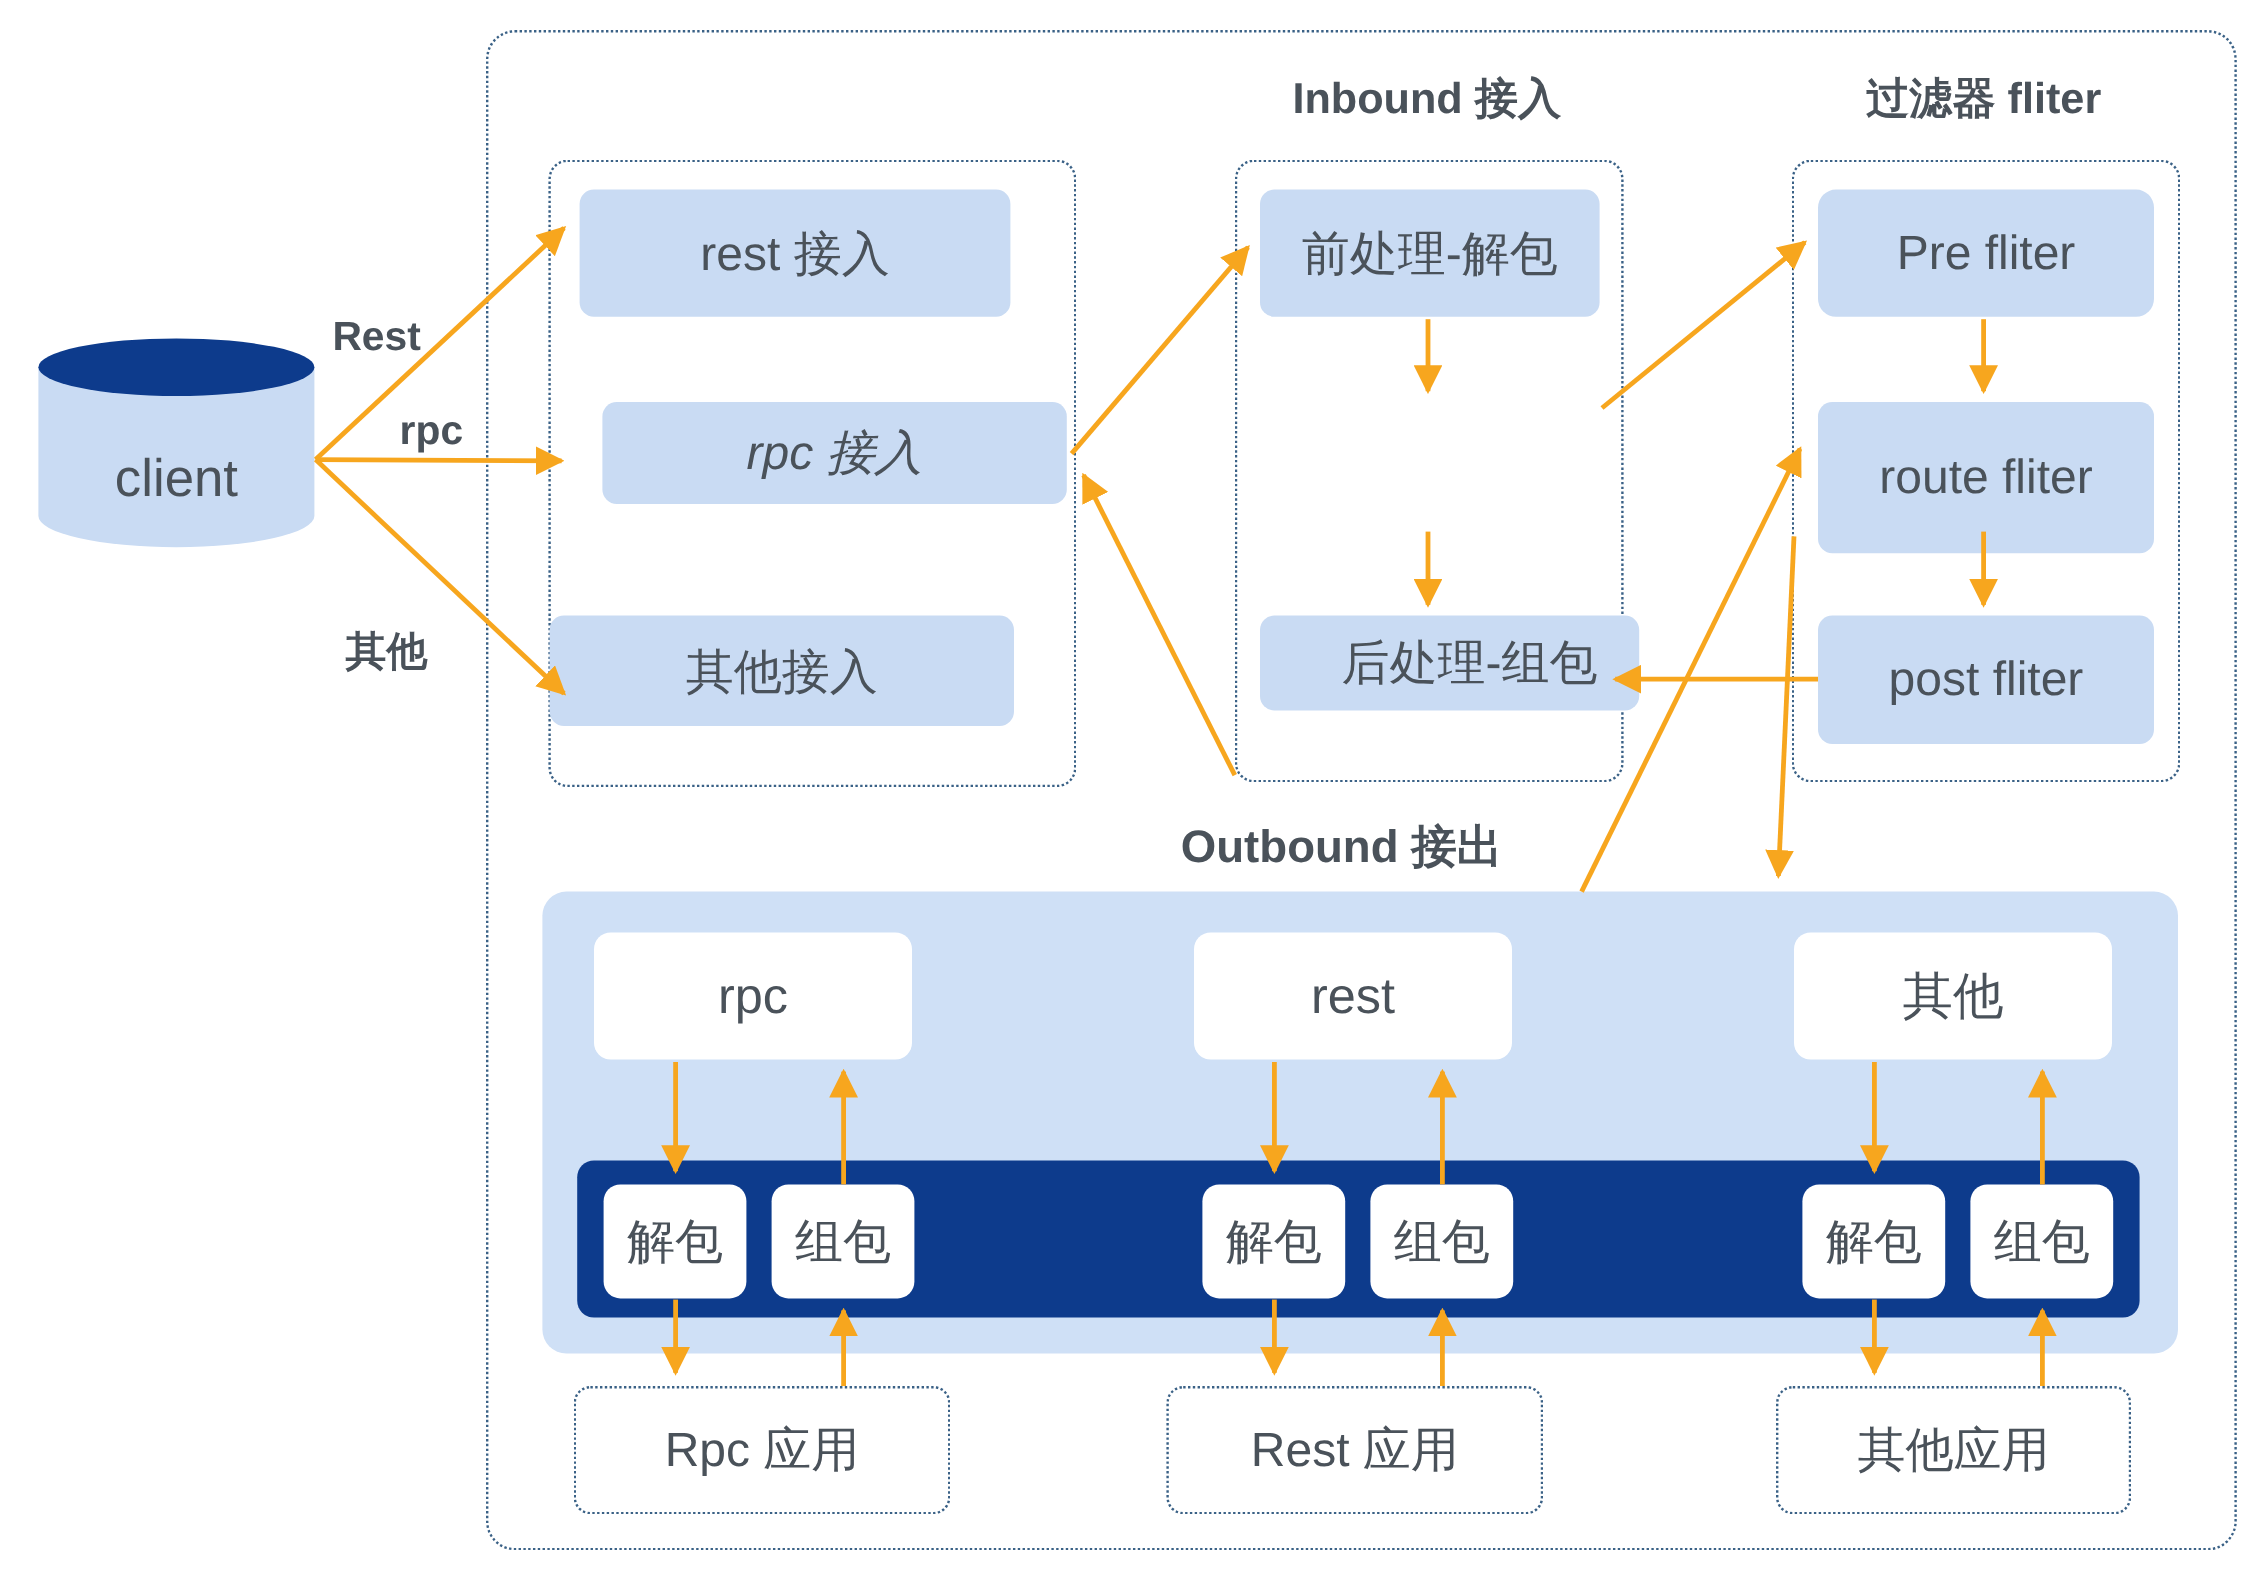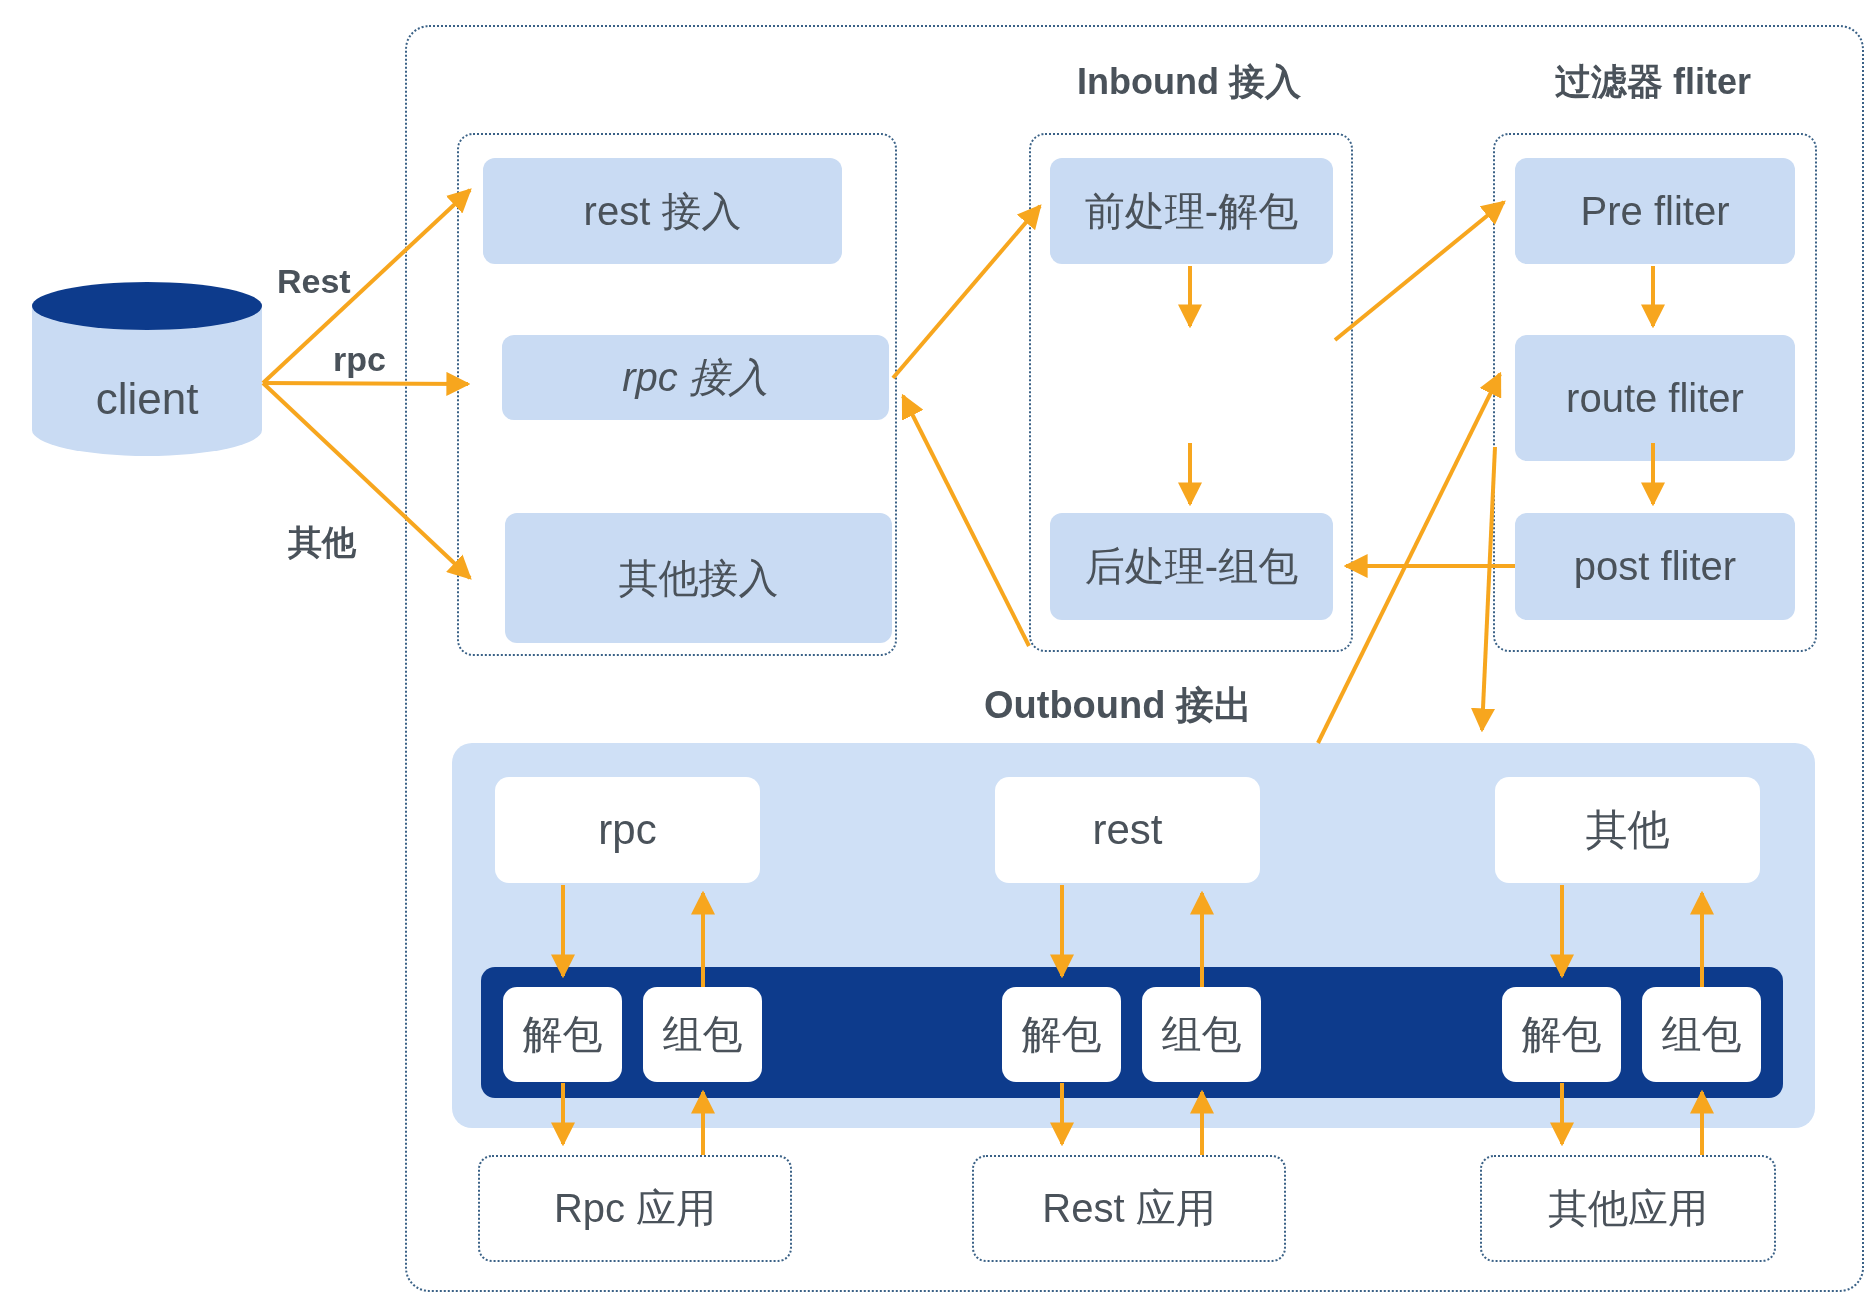--- a/index.html
+++ b/index.html
@@ -40,30 +40,30 @@
   <div class="cyl-top"></div>
   <div class="cyl-label">client</div>
 
   <div class="edgelabel" style="left:277px;top:262px;">Rest</div>
   <div class="edgelabel" style="left:333px;top:340px;">rpc</div>
   <div class="edgelabel" style="left:288px;top:520px;">其他</div>
 
   <div class="frame" style="left:457px;top:133px;width:436px;height:519px;"></div>
   <div class="bluebox" style="left:483px;top:158px;width:359px;height:106px;">rest 接入</div>
   <div class="bluebox" style="left:502px;top:335px;width:387px;height:85px;font-style:italic;">rpc 接入</div>
-  <div class="bluebox" style="left:505px;top:513px;width:387px;height:130px;">其他接入</div>
+  <div class="bluebox" style="left:458px;top:513px;width:387px;height:92px;">其他接入</div>
 
   <div class="title" style="left:1029px;top:58px;width:320px;">Inbound 接入</div>
   <div class="frame" style="left:1029px;top:133px;width:320px;height:515px;"></div>
   <div class="bluebox" style="left:1050px;top:158px;width:283px;height:106px;">前处理-解包</div>
-  <div class="bluebox" style="left:1050px;top:513px;width:283px;height:107px;">后处理-组包</div>
+  <div class="bluebox" style="left:1050px;top:513px;width:283px;height:79px;padding-left:33px;">后处理-组包</div>
 
   <div class="title" style="left:1493px;top:58px;width:320px;">过滤器 fliter</div>
   <div class="frame" style="left:1493px;top:133px;width:320px;height:515px;"></div>
-  <div class="bluebox" style="left:1515px;top:158px;width:280px;height:106px;">Pre fliter</div>
+  <div class="bluebox" style="left:1515px;top:158px;width:280px;height:106px;border-radius:15px;">Pre fliter</div>
   <div class="bluebox" style="left:1515px;top:335px;width:280px;height:126px;">route fliter</div>
   <div class="bluebox" style="left:1515px;top:513px;width:280px;height:107px;">post fliter</div>
 
   <div class="title" style="left:958px;top:680px;width:320px;font-size:38px;">Outbound 接出</div>
   <div class="container"></div>
   <div class="navybar"></div>
 
   <div class="whitebox" style="left:495px;top:777px;width:265px;height:106px;">rpc</div>
   <div class="pkgbox" style="left:503px;top:987px;width:119px;height:95px;">解包</div>
   <div class="pkgbox" style="left:643px;top:987px;width:119px;height:95px;">组包</div>

